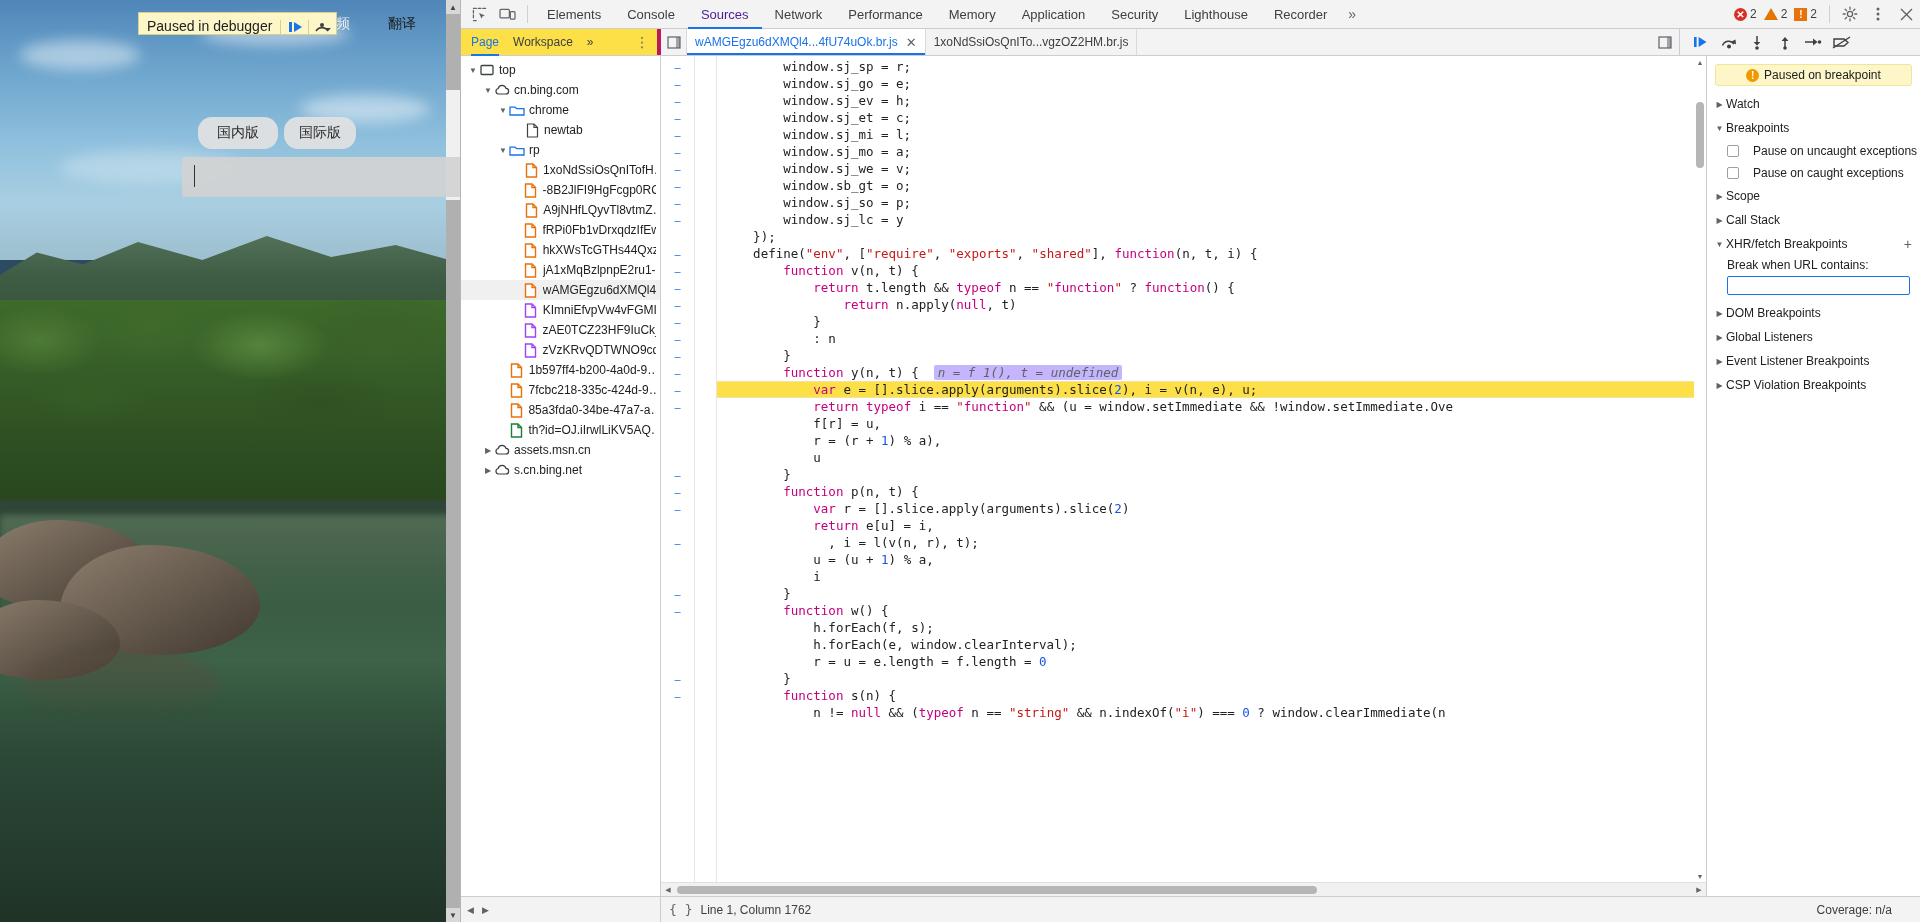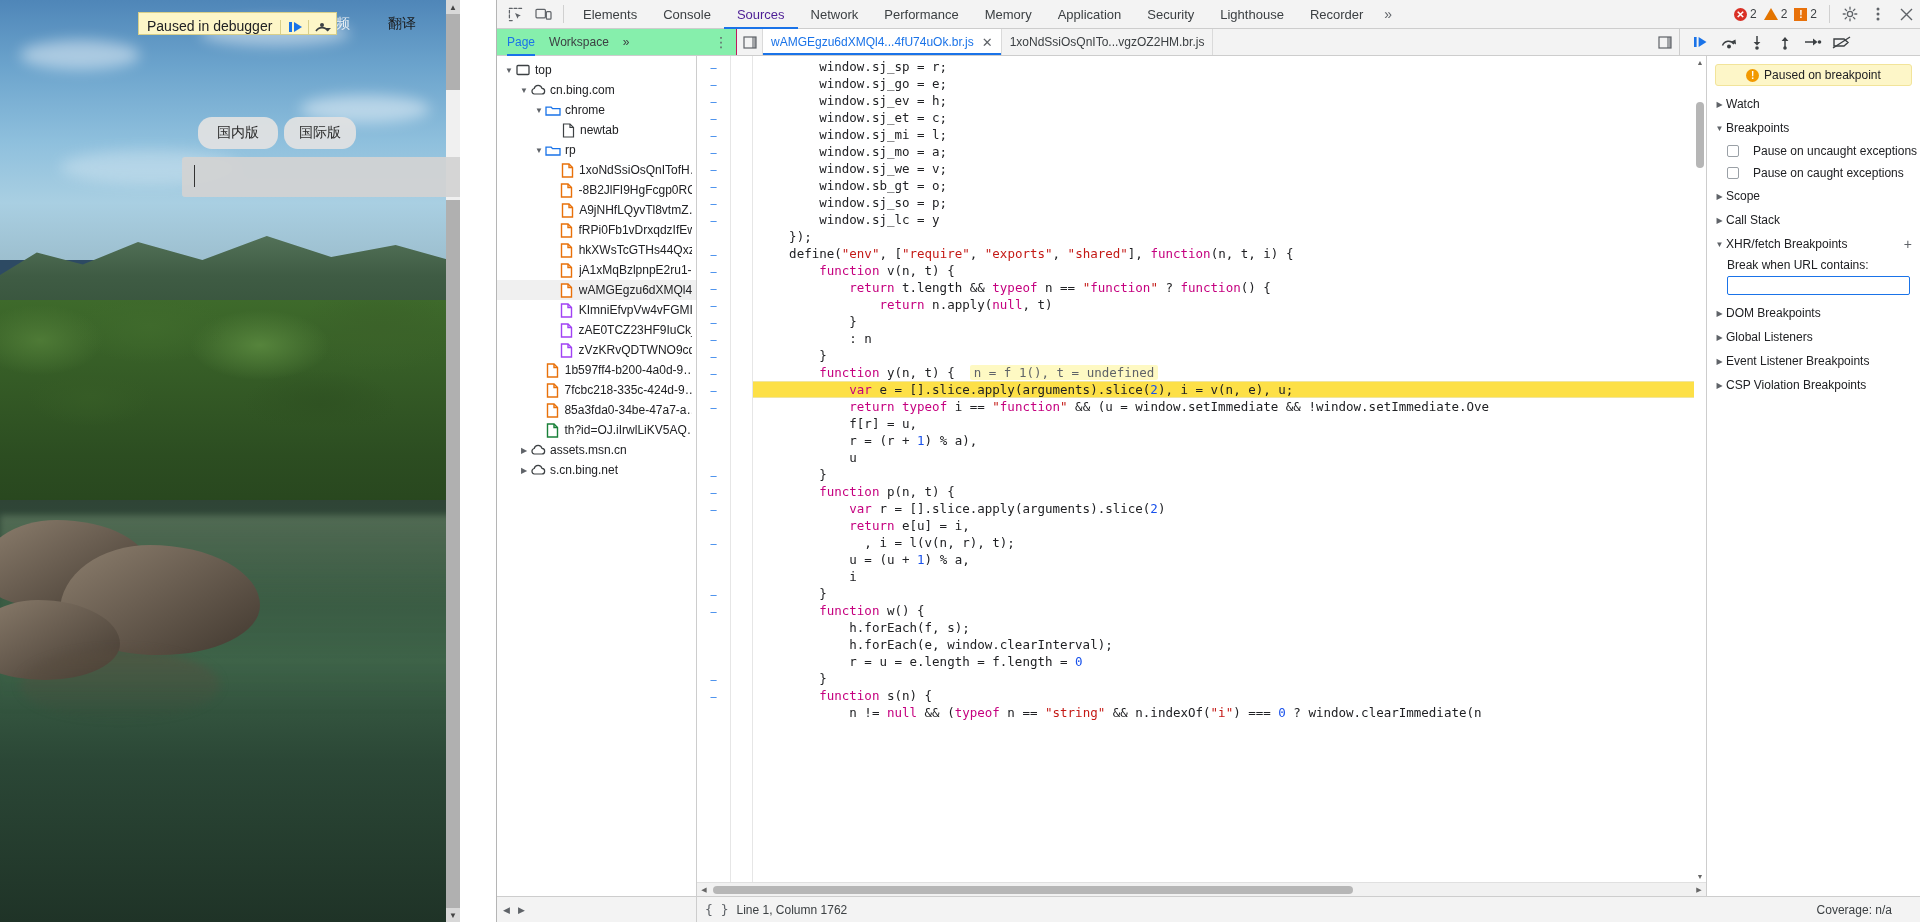--- a/index.html
+++ b/index.html
@@ -101,21 +101,20 @@
   .search-caret {
     position: absolute; left: 12px; top: 8px; width: 1px; height: 22px;
     background: #333;
   }
 
   
   #devtools {
     flex: 1 1 auto; height: 922px; display: flex; flex-direction: column;
     background: #fff; border-left: 1px solid #b5b5b5;
     min-width: 0;
-    margin-left: 36px;
   }
 
   
   #page-scrollbar {
     position: absolute; left: 446px; top: 0; width: 14px; height: 922px;
     background: #b0b0b0; z-index: 20;
   }
   #page-scrollbar .thumb {
     position: absolute; left: 0; top: 90px; width: 14px; height: 110px;
     background: #f0f0f0;
@@ -151,22 +150,22 @@
   .dot-err { width: 13px; height: 13px; border-radius: 50%; background: #d93025; color:#fff;
              font-size: 10px; line-height: 13px; text-align: center; font-weight: bold; }
   .tri-warn { width: 0; height: 0; border-left: 7px solid transparent; border-right: 7px solid transparent;
               border-bottom: 12px solid #e37400; position: relative; }
   .sq-info { width: 13px; height: 13px; background: #e8710a; color: #fff; font-size: 10px;
              line-height: 13px; text-align: center; font-weight: bold; }
 
   
   .dt-row2 { height: 27px; display: flex; align-items: stretch; background: #f3f3f3;
              border-bottom: 1px solid #cdcdcd; flex: 0 0 27px; }
-  .nav-header { width: 240px; display: flex; align-items: center; background: #86efac;
-                border-right: 1px solid #be185d; padding-left: 10px; gap: 14px; }
+  .nav-header { width: 200px; display: flex; align-items: center; background: #fde047;
+                border-right: 4px solid #be185d; padding-left: 10px; gap: 14px; }
   .nav-tab { font-size: 12px; color: #3c4043; cursor: pointer; height: 27px;
              display: flex; align-items: center; }
   .nav-tab.active { color: #1a73e8; box-shadow: inset 0 -2px 0 #1a73e8; }
   .kebab { cursor: pointer; color: #5f6368; font-size: 14px; line-height: 1; margin-left: auto; margin-right: 8px; }
 
   .file-tabs { flex: 1 1 auto; display: flex; align-items: stretch; min-width: 0;
                background: #f3f3f3; border-right: 1px solid #cdcdcd; }
   .panel-toggle { width: 26px; display: flex; align-items: center; justify-content: center;
                   border-right: 1px solid #dadada; cursor: pointer; }
   .ftab { display: flex; align-items: center; padding: 0 8px; font-size: 12px;
@@ -206,22 +205,22 @@
   .gutter-num { width: 22px; flex: 0 0 22px; background: #fff; border-right: 1px solid #e6e6e6; }
   .code-pane { flex: 1 1 auto; position: relative; overflow: hidden;
                font-family: "DejaVu Sans Mono", monospace; font-size: 12.5px; padding-top: 2px; }
   .cline { height: 17px; line-height: 17px; white-space: pre; color: #202124; padding-left: 6px; }
   .cline.hl { background: #fde047; border-top: 1px solid #f0e5a0; border-bottom: 1px solid #f0e5a0;
               height: 17px; line-height: 15px; }       
   .str { color: #c41a16; }
   .num { color: #1750eb; }
   .nul { color: #c5007f; }
   .ret { color: #c5007f; }
-  .inline-eval { background: #fef9c3; color: #5f6368; padding: 0 4px; border-radius: 2px;
-                 }
+  .inline-eval { background: #c4b5fd; color: #5f6368; padding: 0 4px; border-radius: 2px;
+                 font-style: italic; }
 
   .editor-vscroll { position: absolute; right: 0; top: 0; width: 12px; height: 100%; background: #fff; }
   .editor-vscroll .thumb { position: absolute; left: 2px; top: 46px; width: 8px; height: 66px;
                             background: #b6b6b6; border-radius: 4px; }
   .editor-vscroll .arr { position: absolute; left: 0; width: 12px; height: 12px;
                           display: flex; align-items: center; justify-content: center;
                           font-size: 7px; color: #666; }
 
   .editor-hscroll { height: 14px; flex: 0 0 14px; background: #f1f1f1; position: relative;
                     border-top: 1px solid #e0e0e0; }

